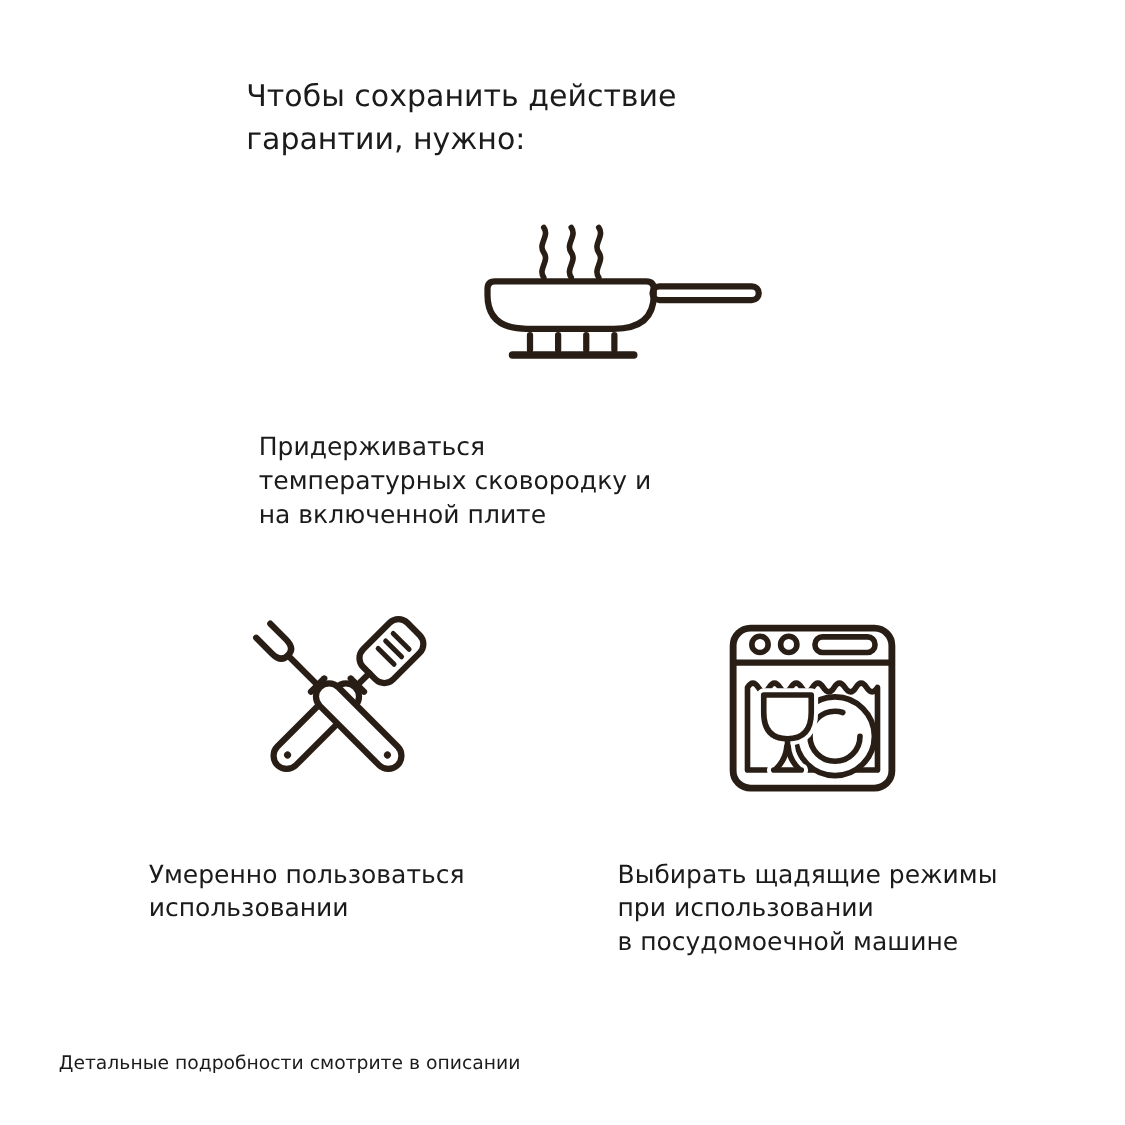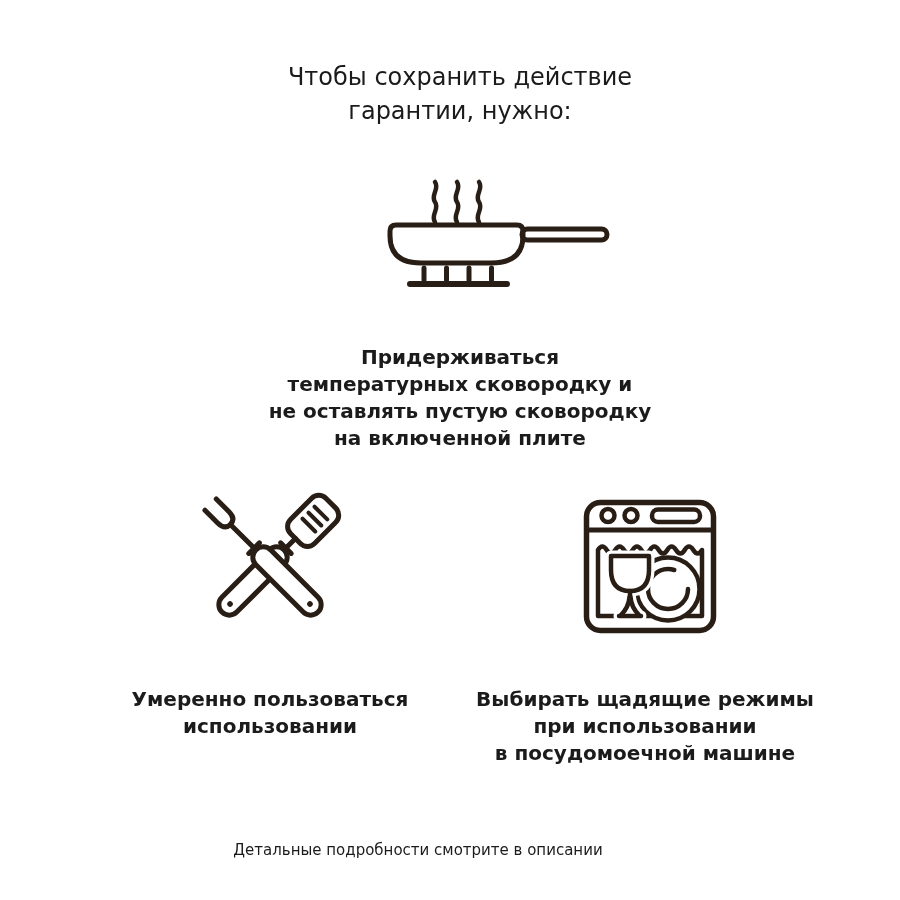--- a/index.html
+++ b/index.html
@@ -3,26 +3,26 @@
 <meta charset="utf-8">
 <style>
   html,body{margin:0;padding:0;}
   body{
     width:900px;height:900px;position:relative;overflow:hidden;
     background:#ffffff;
     font-family:"DejaVu Sans","Liberation Sans",sans-serif;
     color:var(--text,#1b1b1b);
   }
   .abs{position:absolute;}
-  .center{text-align:center;}
+  .center{text-align:left;margin-left:47px;}
   .title{
     left:150px;top:60px;width:620px;
     font-size:24px;line-height:34px;font-weight:500;
   }
-  .caption{font-size:20px;line-height:27px;font-weight:700;}
+  .caption{font-size:20px;line-height:27px;font-weight:400;}
   .cap-pan{left:160px;top:344px;width:600px;}
   .cap-utensils{left:72px;top:686px;width:396px;}
   .cap-dishwasher{left:447px;top:686px;width:396px;}
   .footer{
     left:0;top:840px;width:836px;
     font-size:15px;line-height:20px;font-weight:500;
   }
   svg{overflow:visible;display:block;}
   .stroke{fill:none;stroke:var(--icon,#291e15);stroke-linecap:round;stroke-linejoin:round;}
   .halo{fill:none;stroke:#ffffff;stroke-linecap:round;stroke-linejoin:round;}
@@ -53,21 +53,20 @@
     <path class="stroke" stroke-width="5" d="M 84,92 V 104"></path>
     <path class="stroke" stroke-width="5" d="M 106.5,92 V 104"></path>
 
     <path class="stroke" stroke-width="6" d="M 25,108 H 122"></path>
   </svg>
 </div>
 
 <div class="abs caption center cap-pan">
   <div>Придерживаться</div>
   <div>температурных сковородку и</div>
-  <div>не оставлять пустую сковородку</div>
   <div>на включенной плите</div>
 </div>
 
 <div class="abs" style="left:195px;top:488px;">
   <svg width="150" height="152" viewBox="0 0 150 152" aria-hidden="true">
 
     <g transform="rotate(45 75 76)">
       <rect class="stroke fillw" stroke-width="5" x="58" y="-10" width="34" height="50" rx="10"></rect>
       <path class="stroke" stroke-width="4" d="M 66,4 H 84 M 66,12.5 H 84 M 66,21 H 84"></path>
       <path class="stroke" stroke-width="5" d="M 75,40 V 51"></path>

